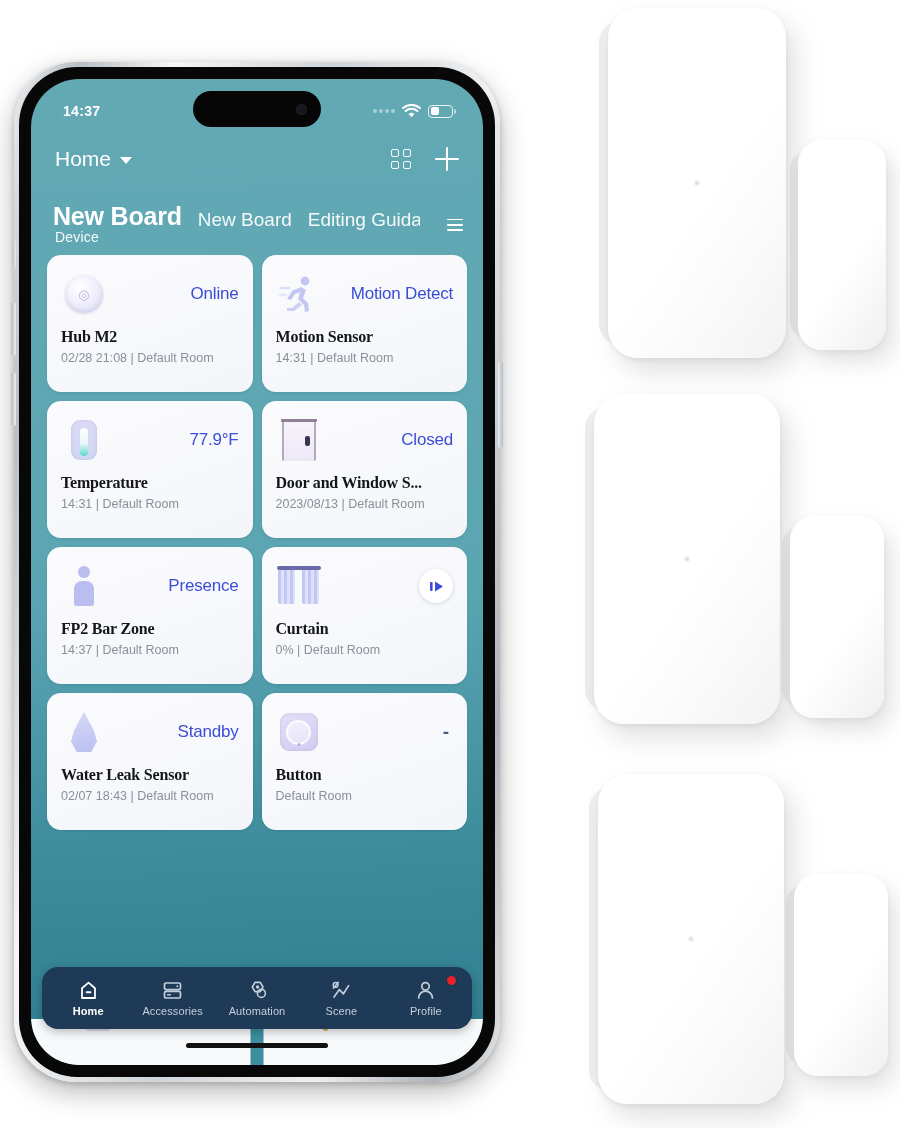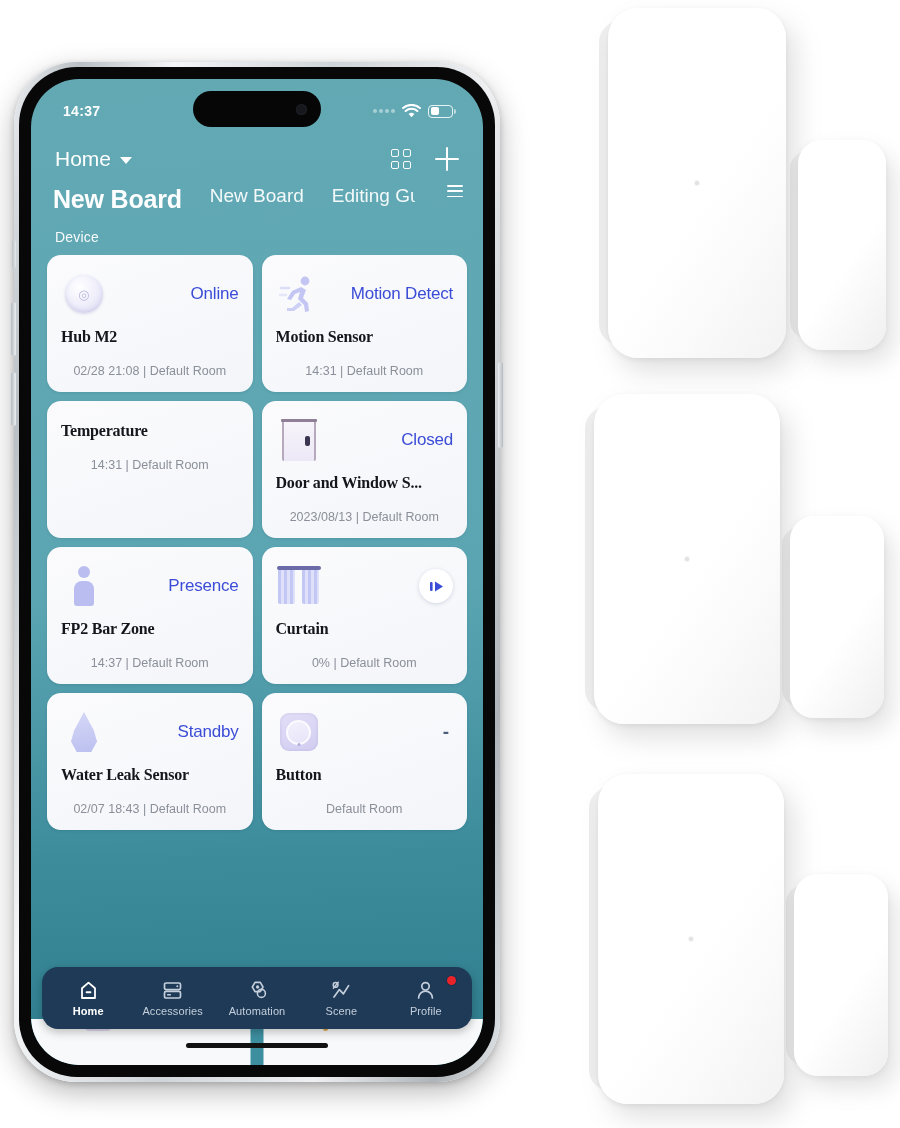--- a/index.html
+++ b/index.html
@@ -78,22 +78,22 @@
   .grid-ic{display:grid;grid-template-columns:8px 8px;grid-template-rows:8px 8px;gap:4px;}
   .grid-ic i{display:block;width:8px;height:8px;border:1.7px solid #fff;border-radius:2px;box-sizing:border-box;}
   .plus-ic{position:relative;width:24px;height:24px;}
   .plus-ic:before,.plus-ic:after{content:"";position:absolute;background:#fff;border-radius:1px;}
   .plus-ic:before{left:0;top:11px;width:24px;height:2.2px;}
   .plus-ic:after{top:0;left:11px;height:24px;width:2.2px;}
 
   
   .board-tabs{
     position:absolute;top:106px;left:0;right:0;height:46px;
-    display:flex;align-items:flex-start;padding:0 20px 0 22px;box-sizing:border-box;
-    color:#fff;gap:28px;
+    display:flex;align-items:flex-end;padding:0 20px 0 22px;box-sizing:border-box;
+    color:#fff;gap:16px;
   }
   .tab-main{font-size:25px;font-weight:700;letter-spacing:-.2px;white-space:nowrap;}
   .tab-alt{font-size:19px;font-weight:400;color:rgba(255,255,255,.93);white-space:nowrap;}
   .tab-clip{font-size:19px;font-weight:400;color:rgba(255,255,255,.93);white-space:nowrap;
     max-width:112px;overflow:hidden;}
   .hamb{margin-left:auto;display:flex;flex-direction:column;gap:3.5px;padding-left:4px;}
   .hamb i{display:block;width:16px;height:1.8px;background:#fff;border-radius:1px;}
 
   .section-label{
     position:absolute;top:150px;left:24px;color:rgba(255,255,255,.95);
@@ -113,21 +113,21 @@
     padding:13px 14px 11px 14px;position:relative;
     box-shadow:0 1px 3px rgba(20,60,70,.12);
     display:flex;flex-direction:column;
   }
   .card-top{display:flex;align-items:center;justify-content:space-between;height:52px;}
   .ic-wrap{width:46px;height:46px;display:flex;align-items:center;justify-content:center;}
   .card-val{font-size:17px;font-weight:400;color:#3b4cd6;letter-spacing:-.2px;text-align:right;}
   .card-val.dash{font-size:19px;font-weight:700;color:#4a5d7a;padding-right:4px;}
   .card-title{font-size:16px;font-weight:700;color:#14161c;margin-top:8px;letter-spacing:-.2px;
     white-space:nowrap;overflow:hidden;font-family:Liberation Serif, serif;}
-  .card-sub{font-size:12.5px;color:#8a8f99;margin-top:18px;white-space:nowrap;overflow:hidden;text-align:center;}
+  .card-sub{font-size:12.5px;color:#8a8f99;margin-top:5px;white-space:nowrap;overflow:hidden;}
 
   .round-btn{
     width:34px;height:34px;border-radius:50%;background:#fff;
     box-shadow:0 1px 4px rgba(40,60,120,.18);
     display:flex;align-items:center;justify-content:center;
   }
 
   
   .hub-ic{width:38px;height:38px;border-radius:50%;
     background:radial-gradient(circle at 38% 32%,#ffffff 0%,#f1f0fb 45%,#dedcf4 100%);
@@ -352,20 +352,28 @@
                   <path d="M1 20 L7 20" stroke="#e4e6fa" stroke-width="2.4" stroke-linecap="round"></path>
                 </svg>
               </div>
               <div class="card-val">Motion Detect</div>
             </div>
             <div class="card-title">Motion Sensor</div>
             <div class="card-sub">14:31 | Default Room</div>
           </div>
 
           <div class="card">
+            <div class="card-top">
+              <div class="ic-wrap">
+                <div class="therm-ic">
+                    <i></i>
+                  </div>
+              </div>
+              <div class="card-val">77.9°F</div>
+            </div>
             <div class="card-title">Temperature</div>
             <div class="card-sub">14:31 | Default Room</div>
           </div>
 
           <div class="card">
             <div class="card-top">
               <div class="ic-wrap">
                 <div class="door-ic">
                   <div class="door-frame"></div>
                   <div class="door-knob"></div>

